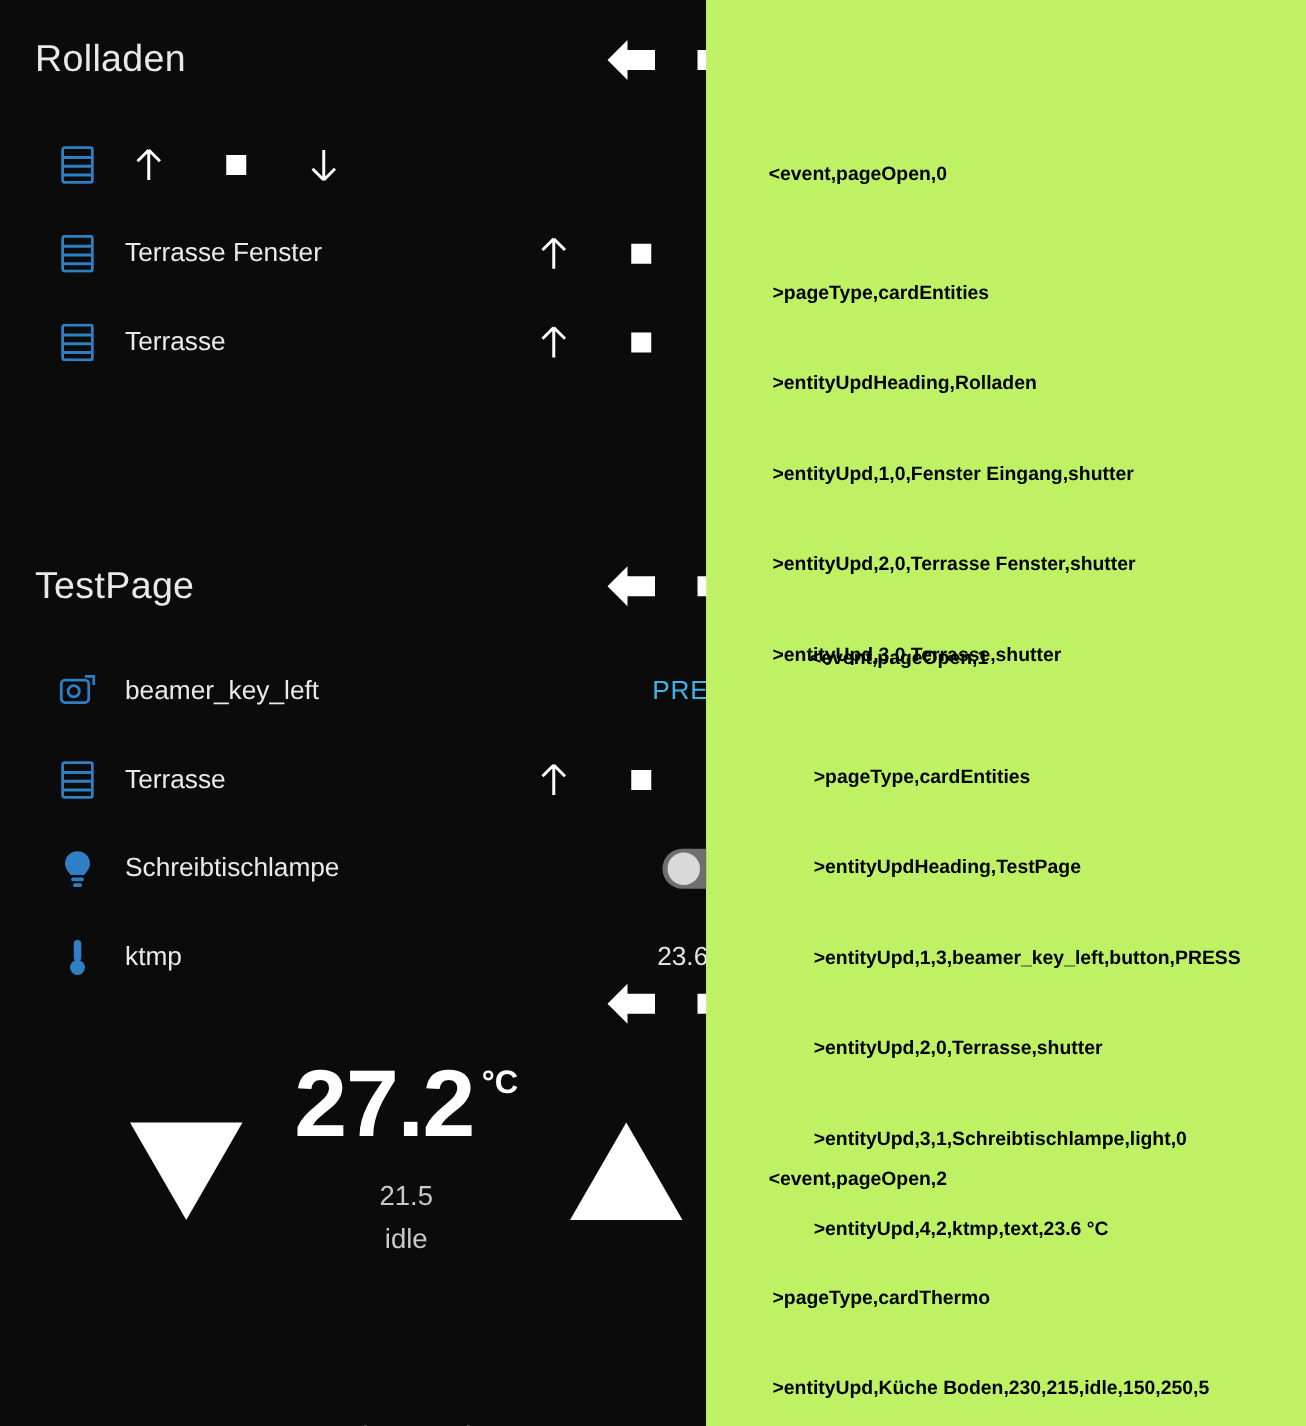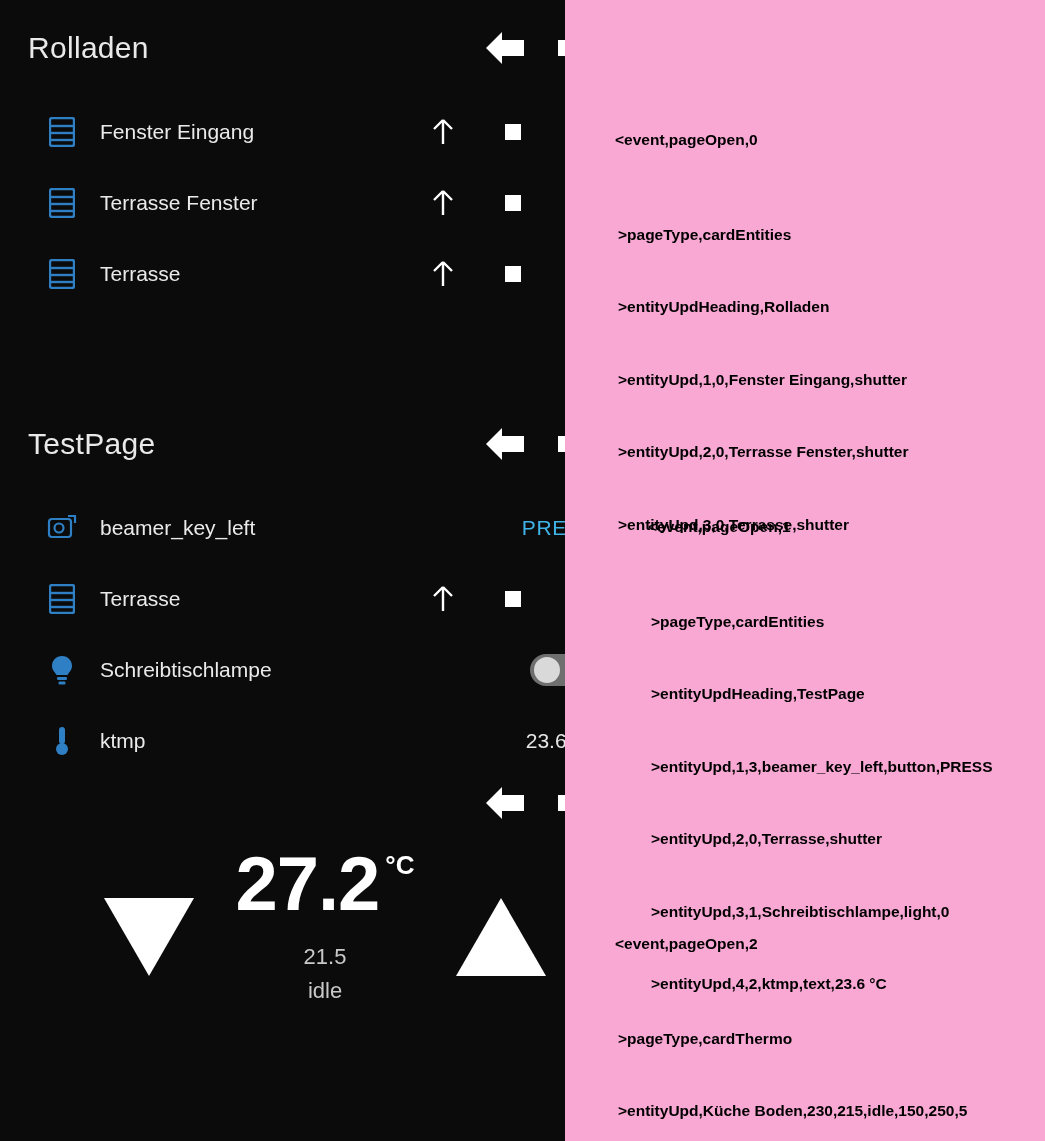--- a/index.html
+++ b/index.html
@@ -26,21 +26,21 @@
     background: #0b0b0b;
   }
 
   .card {
     position: absolute;
     left: 0;
     width: 650px;
     padding: 0 22px;
   }
   .card-1 { top: 0; height: 400px; }
-  .card-2 { top: 396px; height: 360px; }
+  .card-2 { top: 421px; height: 360px; }
   .card-3 { top: 760px; height: 381px; }
 
   .card-header {
     display: flex;
     align-items: center;
     justify-content: space-between;
     height: 96px;
     padding: 0 8px 0 6px;
   }
   .card-title {
@@ -199,21 +199,21 @@
     color: #e9e9e9;
     font-size: 28px;
     padding-top: 80px;
   }
 
   
   .log {
     position: absolute;
     left: 565px; top: 0;
     width: 480px; height: 1141px;
-    background: #f9a8d4;
+    background: #bef264;
     color: #000000;
   }
   .log-block {
     position: absolute;
     left: 50px;
     font-size: 15.5px;
     font-weight: bold;
     line-height: 1.56;
     white-space: pre;
   }
@@ -251,21 +251,20 @@
 
         <div class="row">
           <span class="row-icon">
             <svg width="26" height="30" viewBox="0 0 26 30">
               <rect x="1" y="1" width="24" height="28" rx="2" fill="none" stroke="#2f7fc4" stroke-width="2.4"></rect>
               <line x1="1" y1="9" x2="25" y2="9" stroke="#2f7fc4" stroke-width="2.4"></line>
               <line x1="1" y1="16" x2="25" y2="16" stroke="#2f7fc4" stroke-width="2.4"></line>
               <line x1="1" y1="23" x2="25" y2="23" stroke="#2f7fc4" stroke-width="2.4"></line>
             </svg>
           </span>
-          <span class="row-label">Fenster Eingang</span>
           <span class="row-controls">
             <span class="ctrl">
               <svg width="26" height="30" viewBox="0 0 26 30">
                   <path d="M13 3 L13 27 M13 3 L4 12 M13 3 L22 12" stroke="#ffffff" stroke-width="2.4" fill="none"></path>
                 </svg>
             </span>
             <span class="ctrl">
               <svg width="22" height="22" viewBox="0 0 22 22">
                   <rect x="3" y="3" width="16" height="16" fill="#ffffff"></rect>
                 </svg>

